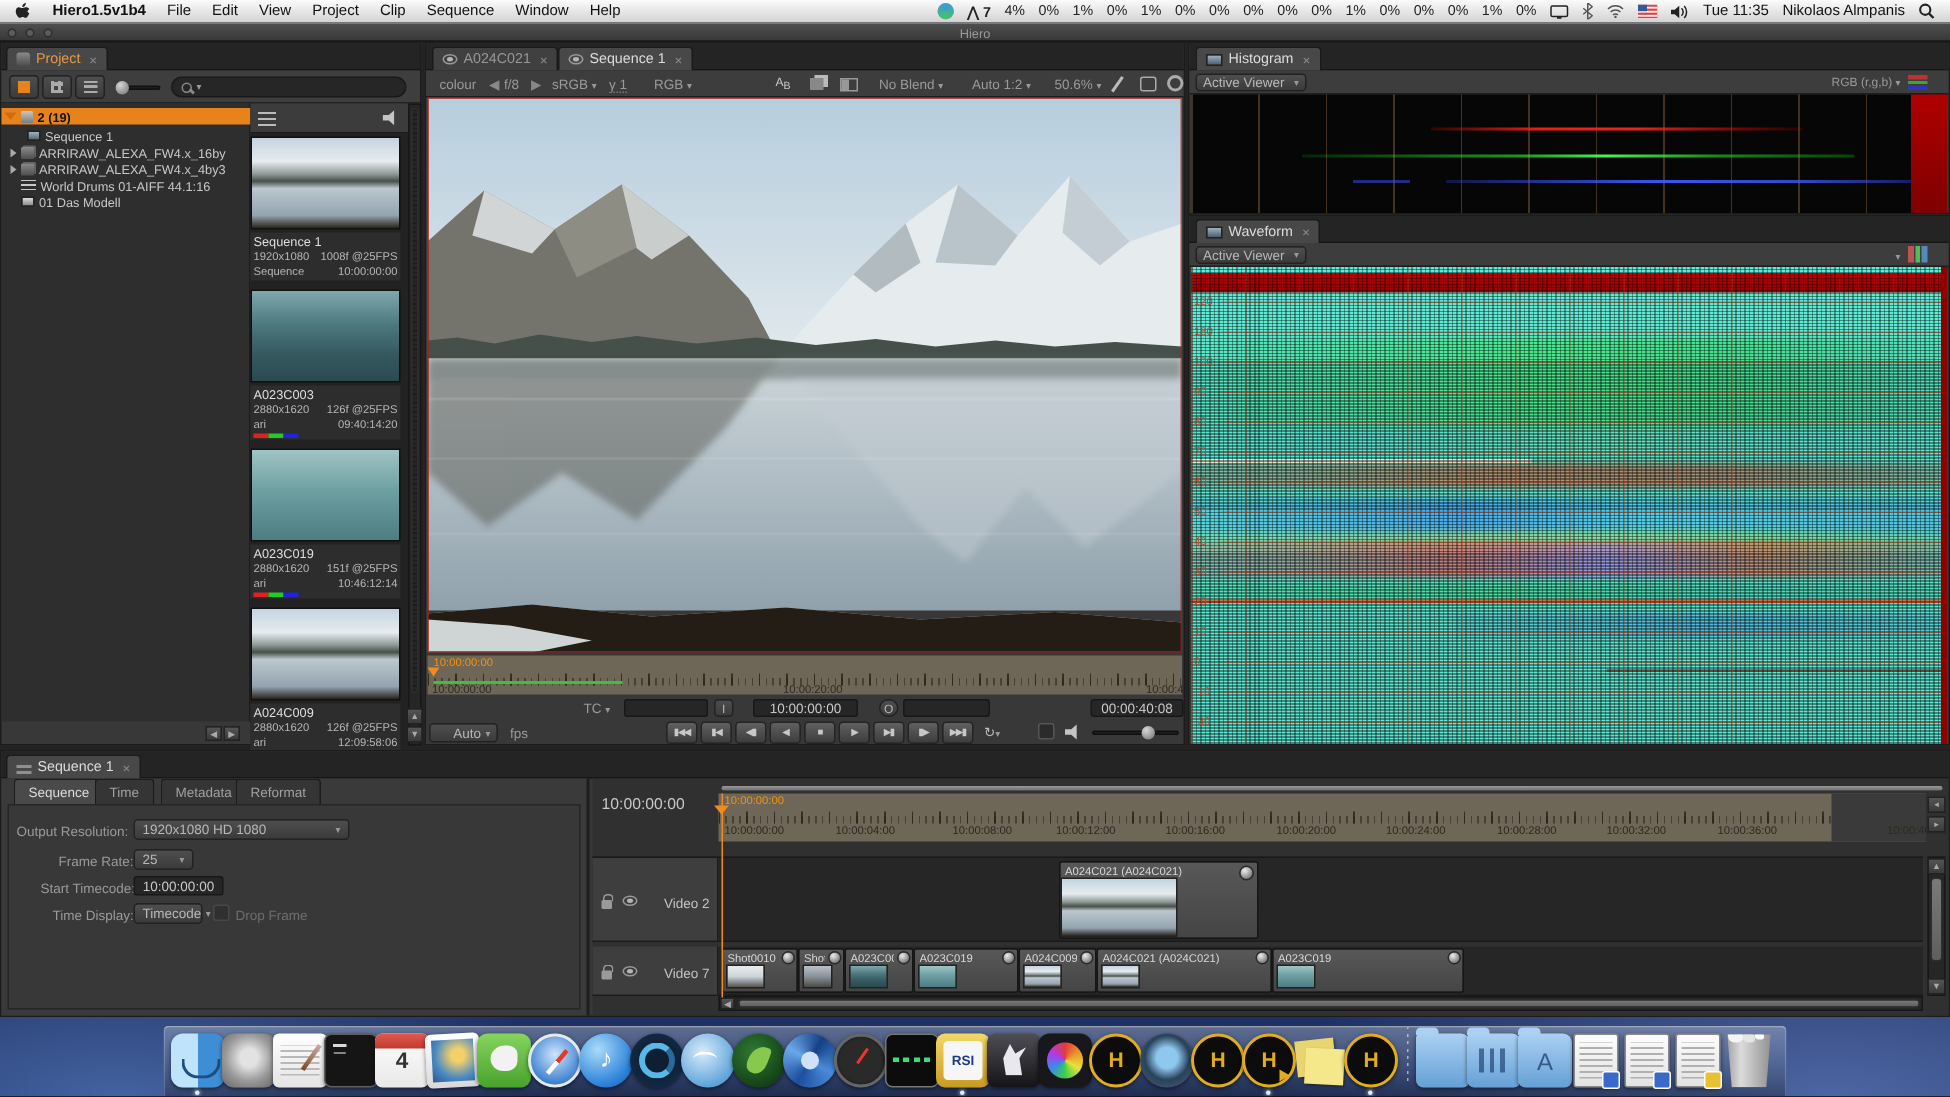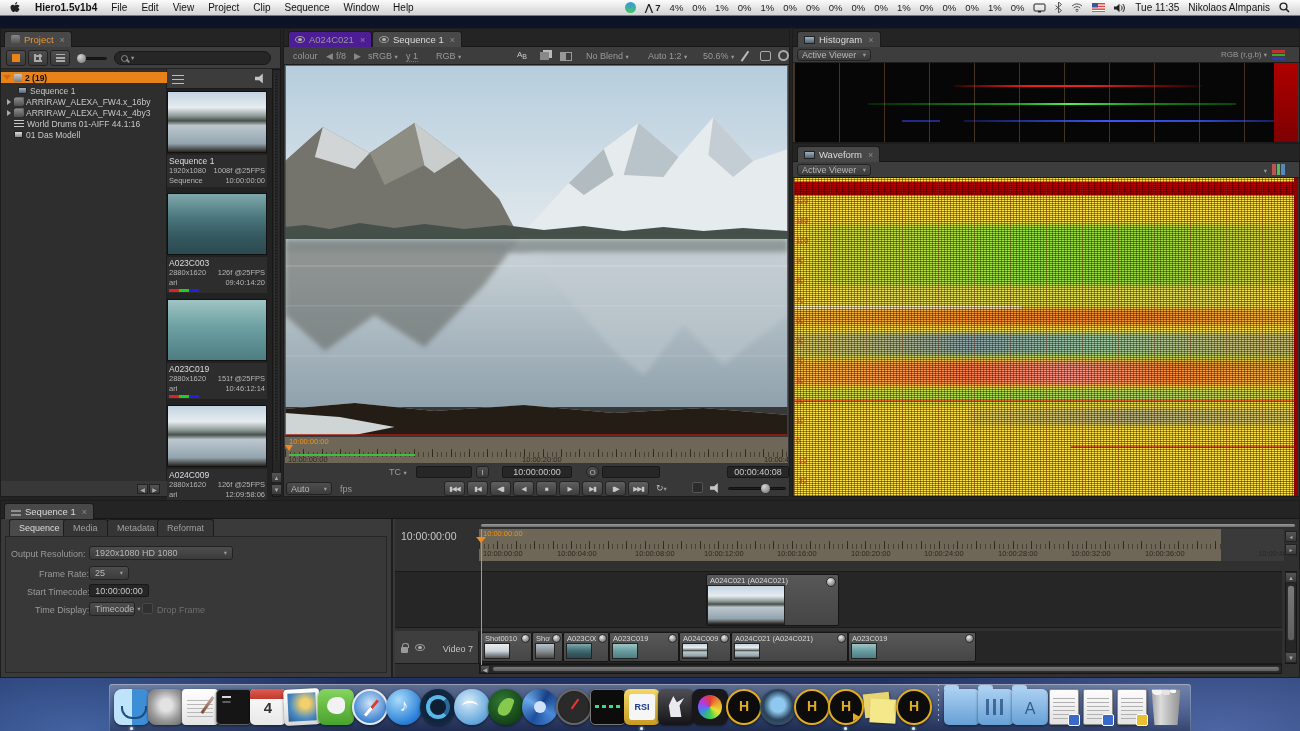--- a/index.html
+++ b/index.html
@@ -21,21 +21,21 @@
 .meter{font-size:9.5px;color:#222}
 .micon{display:inline-block;vertical-align:middle}
 
 #titlebar{position:absolute;top:16px;left:0;right:0;height:12px;background:linear-gradient(#4e4e4e,#383838);
   border-bottom:1px solid #191919;z-index:50;text-align:center;font-size:8.5px;line-height:12px;color:#9a9a9a}
 #titlebar .dot{position:absolute;top:3px;width:6px;height:6px;border-radius:50%;background:#5c5c5c;border:1px solid #2e2e2e}
 
 #app{position:absolute;top:28px;left:0;width:1300px;height:650px;background:#232323;font-size:9px}
 .pnl{position:absolute;background:#383838;border:1px solid #1c1c1c}
 .tabbar{position:absolute;left:0;right:0;top:0;height:18px;background:#242424;border-bottom:1px solid #161616}
-.tab{position:absolute;top:2px;height:16px;background:#4c1d95;border:1px solid #1a1a1a;border-bottom:none;
+.tab{position:absolute;top:2px;height:16px;background:#404040;border:1px solid #1a1a1a;border-bottom:none;
   border-radius:3px 3px 0 0;color:#969696;font-size:9.5px;padding:0 6px;display:flex;align-items:center;gap:4px;cursor:default}
 .tab.on{background:#484848;color:#dcdcdc}
 .tab.focus{color:#e8973b}
 .x{color:#8a8a8a;font-size:9px;margin-left:2px}
 .dd{background:linear-gradient(#4e4e4e,#3b3b3b);border:1px solid #222;border-radius:3px;color:#b8b8b8;
   font-size:9px;display:flex;align-items:center;justify-content:center;gap:3px;position:absolute}
 .caret{font-size:6.5px;color:#999}
 .fld{background:#262626;border:1px solid #181818;border-radius:2px;color:#c8c8c8;font-size:9px;
   display:flex;align-items:center;justify-content:center;position:absolute}
 .lbl{position:absolute;color:#9a9a9a;font-size:9px;white-space:nowrap}
@@ -242,20 +242,26 @@
         </svg>
       <span style="color:#111">Tue 11:35</span>
       <span style="color:#111">Nikolaos Almpanis</span>
       <svg class="micon" width="11" height="11" viewBox="0 0 11 11">
           <circle cx="4.5" cy="4.5" r="3.4" fill="none" stroke="#222" stroke-width="1.4"></circle>
           <path d="M7 7l3 3" stroke="#222" stroke-width="1.6"></path>
         </svg>
     </div>
   </div>
 
+  <div id="titlebar">
+    <span class="dot" style="left:5px"></span>
+    <span class="dot" style="left:17px"></span>
+    <span class="dot" style="left:29px"></span>
+    <span>Hiero</span>
+  </div>
 
   <div id="app">
 
     <div class="pnl" style="left:0;top:0;width:281px;height:469px">
       <div class="tabbar">
         <div class="tab on focus" style="left:3px">
           <span class="ticon"></span>
           <span>Project</span>
             <span class="x">×</span>
         </div>
@@ -481,21 +487,21 @@
         <div class="dd" style="left:302px;top:2px;width:13px;height:12px;font-size:8px;border-radius:7px">
             <span>O</span>
           </div>
         <div class="fld" style="left:318px;top:2px;width:58px;height:12px"></div>
         <div class="fld" style="left:443px;top:2px;width:62px;height:12px">
             <span>00:00:40:08</span>
           </div>
       </div>
 
       <div class="a" style="left:0;right:0;top:451px;height:18px">
-        <div class="dd" style="left:2px;top:2px;width:46px;height:13px;justify-content:space-between;padding:0 4px">
+        <div class="dd" style="left:2px;top:2px;width:46px;height:13px;justify-content:flex-end;padding:0 4px">
             <span>Auto</span>
             <span class="caret">▾</span>
           </div>
         <span class="lbl" style="left:56px;top:4px">fps</span>
         <div class="tbtn g1" style="left:160px;top:1px"></div>
         <div class="tbtn g2" style="left:183px;top:1px"></div>
         <div class="tbtn g3" style="left:206px;top:1px"></div>
         <div class="tbtn g4" style="left:229px;top:1px"></div>
         <div class="tbtn g5" style="left:252px;top:1px"></div>
         <div class="tbtn g6" style="left:275px;top:1px"></div>
@@ -554,21 +560,21 @@
             <span>Active Viewer</span>
             <span class="caret">▾</span>
           </div>
         <span class="lbl" style="right:32px;top:3px"><span class="caret">▾</span></span>
         <span class="a" style="right:14px;top:2px;width:13px;height:11px;display:flex;gap:1px">
           <i style="flex:1;background:#b55"></i>
             <i style="flex:1;background:#5b5"></i>
             <i style="flex:1;background:#58b"></i>
         </span>
       </div>
-      <div class="a" style="left:1px;right:1px;top:34px;height:318px;background:#fde047;overflow:hidden">
+      <div class="a" style="left:1px;right:1px;top:34px;height:318px;background:#5eead4;overflow:hidden">
 
         <div class="a" style="left:0;right:0;top:4px;height:13px;background:linear-gradient(#c40000,#9a0000)"></div>
 
         <div class="wf-band" style="top:47px;height:60px;background:linear-gradient(90deg,transparent,rgba(30,200,50,.18) 8%,rgba(50,230,70,.5) 45%,rgba(40,210,60,.45) 72%,rgba(20,160,40,.15) 95%)"></div>
         <div class="wf-band" style="top:105px;height:26px;background:linear-gradient(90deg,transparent,rgba(60,200,220,.12) 20%,rgba(120,220,120,.2) 55%,rgba(80,200,200,.15) 80%,transparent)"></div>
         <div class="wf-band" style="top:128px;height:3px;filter:none;left:0;width:45%;background:rgba(255,255,225,.8)"></div>
         <div class="wf-band" style="top:131px;height:16px;background:linear-gradient(90deg,rgba(220,50,20,.2),rgba(240,70,30,.55) 40%,rgba(230,60,30,.5) 70%,rgba(200,40,20,.2))"></div>
         <div class="wf-band" style="top:155px;height:24px;background:linear-gradient(90deg,rgba(40,90,255,.15),rgba(50,120,255,.55) 35%,rgba(60,180,255,.5) 60%,rgba(40,90,255,.25) 90%)"></div>
         <div class="wf-band" style="top:175px;height:16px;background:linear-gradient(90deg,rgba(180,220,40,.1),rgba(200,230,60,.4) 45%,rgba(150,220,50,.35) 75%,rgba(120,180,40,.12))"></div>
         <div class="wf-band" style="top:183px;height:24px;background:linear-gradient(90deg,rgba(255,40,60,.2),rgba(255,60,80,.6) 35%,rgba(255,0,255,.35) 55%,rgba(255,70,50,.55) 75%,rgba(200,30,60,.2))"></div>
@@ -620,21 +626,21 @@
       <div class="tabbar">
         <div class="tab on" style="left:3px">
           <span class="ticon-seq"></span>
           <span>Sequence 1</span>
             <span class="x">×</span>
         </div>
       </div>
 
       <div class="a" style="left:0;top:18px;width:392px;bottom:0;background:#3a3a3a;border-right:2px solid #1e1e1e">
         <div class="subtab on" style="left:8px"><span>Sequence</span></div>
-        <div class="subtab" style="left:62px"><span>Media</span></div>
+        <div class="subtab" style="left:62px"><span>Time</span></div>
         <div class="subtab" style="left:106px"><span>Metadata</span></div>
         <div class="subtab" style="left:156px"><span>Reformat</span></div>
         <div class="a" style="left:4px;right:4px;top:17px;bottom:4px;border:1px solid #262626;background:#383838"></div>
 
         <span class="lbl" style="left:10px;top:30px">Output Resolution:</span>
         <div class="dd" style="left:88px;top:27px;width:144px;height:14px;justify-content:space-between;padding:0 5px">
             <span>1920x1080 HD 1080</span>
             <span class="caret">▾</span>
           </div>
 
@@ -673,20 +679,25 @@
           <span class="rlbl" style="left:298px">10:00:16:00</span>
           <span class="rlbl" style="left:372px">10:00:20:00</span>
           <span class="rlbl" style="left:445px">10:00:24:00</span>
           <span class="rlbl" style="left:519px">10:00:28:00</span>
           <span class="rlbl" style="left:592px">10:00:32:00</span>
           <span class="rlbl" style="left:666px">10:00:36:00</span>
           <span class="rlbl" style="left:779px">10:00:40:00</span>
         </div>
 
         <div class="a" style="left:0;top:52px;right:17px;height:57px;background:#262626;border-top:1px solid #1a1a1a;border-bottom:1px solid #1a1a1a">
+          <div class="a" style="left:0;top:0;width:84px;height:100%;background:#3e3e3e;border-right:1px solid #1a1a1a">
+            <span class="lock" style="position:absolute;left:6px;top:24px"></span>
+            <span class="eye" style="position:absolute;left:20px;top:25px"></span>
+            <span class="lbl" style="right:5px;top:25px;color:#c4c4c4">Video 2</span>
+          </div>
           <div class="clip" style="left:311px;top:2px;width:133px;height:52px">
             <span class="cliplbl">A024C021 (A024C021)</span>
             <div class="clipth th-lake" style="left:0;bottom:0;width:78px;height:40px"></div>
             <span class="sphr" style="right:2px;top:2px"></span>
           </div>
         </div>
 
         <div class="a" style="left:0;top:112px;right:17px;height:33px;background:#262626;border-bottom:1px solid #1a1a1a">
           <div class="a" style="left:0;top:0;width:84px;height:100%;background:#3e3e3e;border-right:1px solid #1a1a1a">
             <span class="lock" style="position:absolute;left:6px;top:12px"></span>

